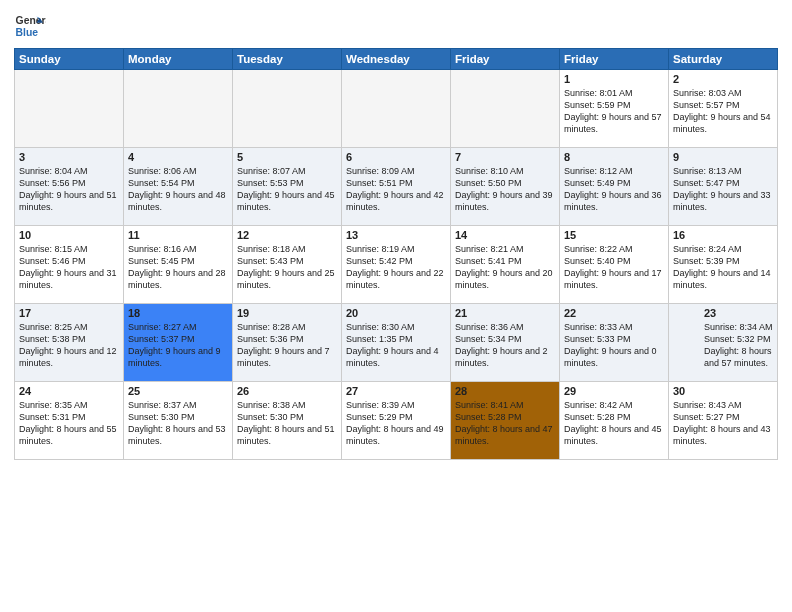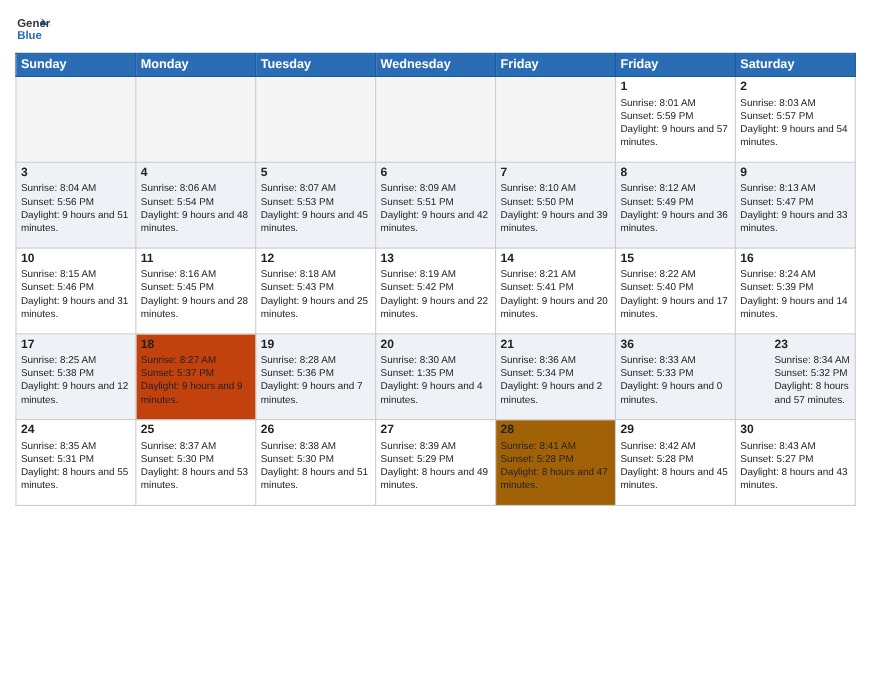--- a/index.html
+++ b/index.html
@@ -229,21 +229,21 @@
 Daylight: 9 hours and 14 minutes.</div>
           </td>
         </tr>
         <tr>
           <td style="background: rgb(238, 242, 247);">
             <span class="day-num">17</span>
             <div class="day-info" style="white-space: pre-line;">Sunrise: 8:25 AM
 Sunset: 5:38 PM
 Daylight: 9 hours and 12 minutes.</div>
           </td>
-          <td style="background: #c2410c; margin-left: 17px;">
+          <td style="background: #3b82f6; margin-left: 17px;">
             <span class="day-num">18</span>
             <div class="day-info" style="white-space: pre-line;">Sunrise: 8:27 AM
 Sunset: 5:37 PM
 Daylight: 9 hours and 9 minutes.</div>
           </td>
           <td style="background: rgb(238, 242, 247);">
             <span class="day-num">19</span>
             <div class="day-info" style="white-space: pre-line;">Sunrise: 8:28 AM
 Sunset: 5:36 PM
 Daylight: 9 hours and 7 minutes.</div>
@@ -254,21 +254,21 @@
 Sunset: 1:35 PM
 Daylight: 9 hours and 4 minutes.</div>
           </td>
           <td style="background: rgb(238, 242, 247);">
             <span class="day-num">21</span>
             <div class="day-info" style="white-space: pre-line;">Sunrise: 8:36 AM
 Sunset: 5:34 PM
 Daylight: 9 hours and 2 minutes.</div>
           </td>
           <td style="background: rgb(238, 242, 247);">
-            <span class="day-num">36</span>
+            <span class="day-num">22</span>
             <div class="day-info" style="white-space: pre-line;">Sunrise: 8:33 AM
 Sunset: 5:33 PM
 Daylight: 9 hours and 0 minutes.</div>
           </td>
           <td style="background: rgb(238, 242, 247); padding-left: 35px;">
             <span class="day-num">23</span>
             <div class="day-info" style="white-space: pre-line;">Sunrise: 8:34 AM
 Sunset: 5:32 PM
 Daylight: 8 hours and 57 minutes.</div>
           </td>

